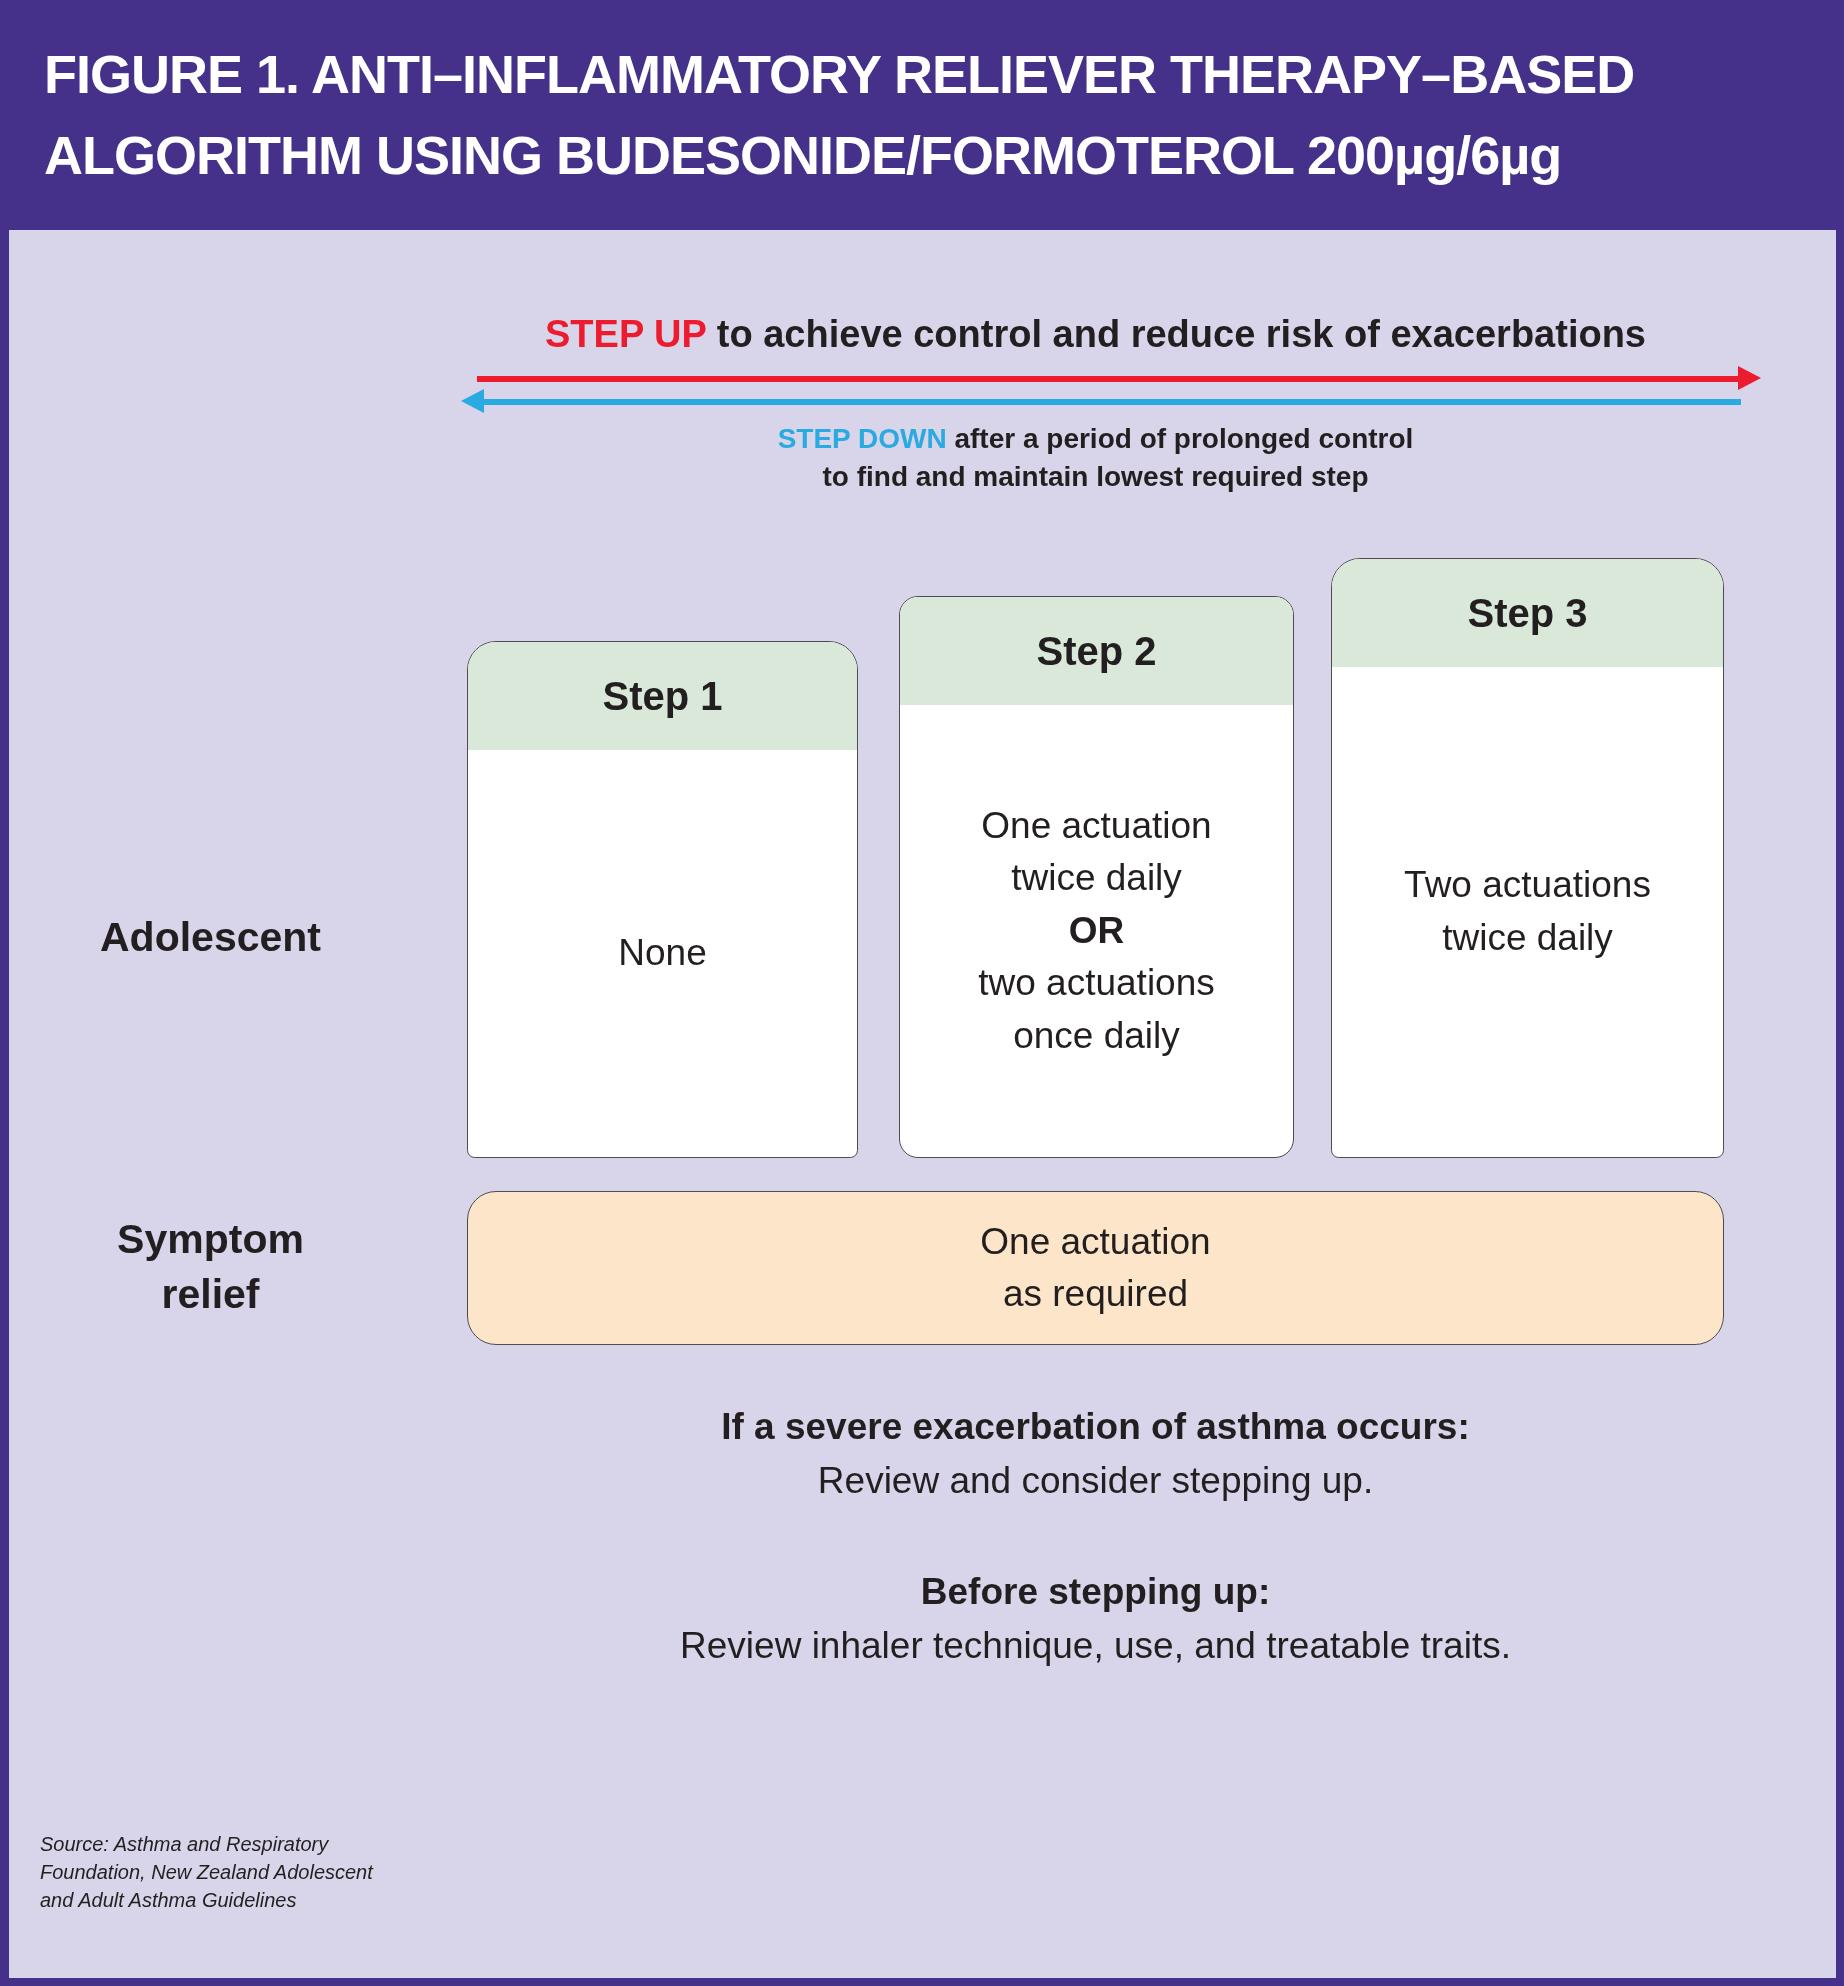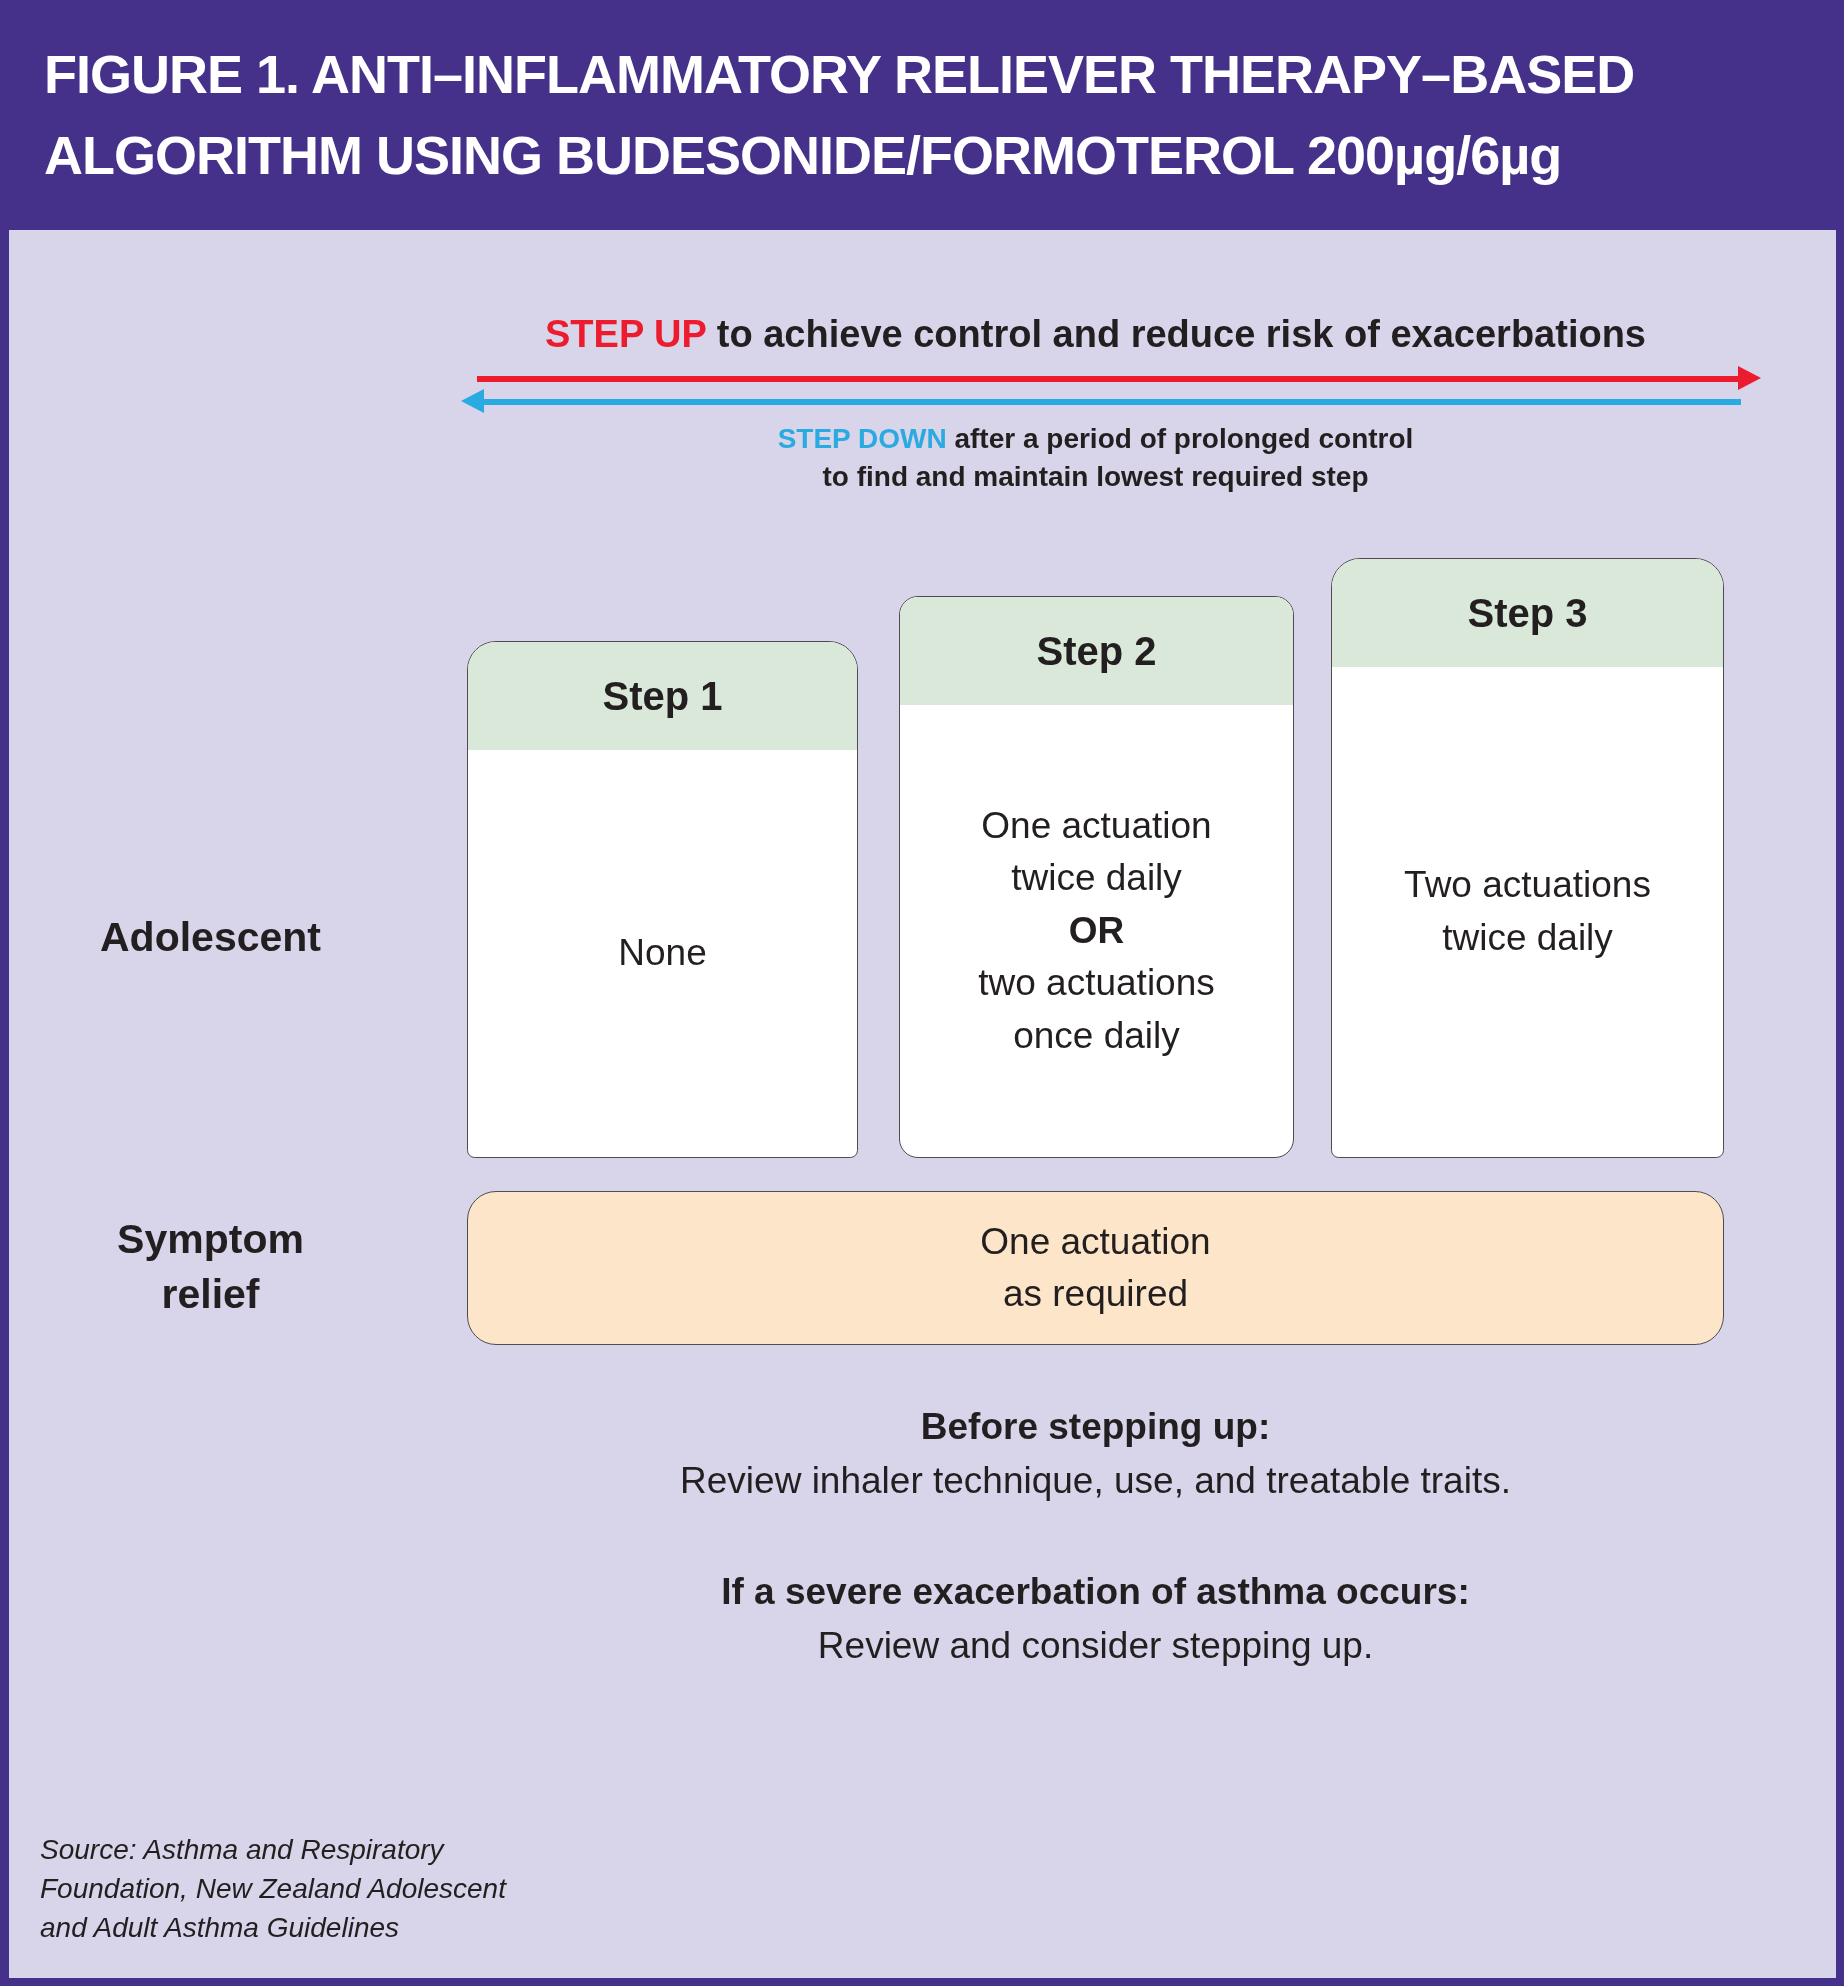--- a/index.html
+++ b/index.html
@@ -84,21 +84,21 @@
     display:flex; flex-direction:column; align-items:center; justify-content:center;
     font-size:37px; line-height:1.4; text-align:center;
   }
 
   
   .notes { left:362px; top:1391px; width:1449px; text-align:center; font-size:37px; line-height:1.45; }
   .note { margin-bottom:58px; }
   .note-heading { font-weight:bold; }
 
   
-  .source { left:31px; top:1821px; font-size:28px; font-style:italic; line-height:1.4; }
+  .source { left:31px; top:1821px; font-size:20px; font-style:italic; line-height:1.4; }
 </style>
 </head>
 <body>
 
 <div class="figure">
 
   <header class="title-band">
     <div>FIGURE 1. ANTI–INFLAMMATORY RELIEVER THERAPY–BASED</div>
     <div>ALGORITHM USING BUDESONIDE/FORMOTEROL 200µg/6µg</div>
   </header>
@@ -148,26 +148,26 @@
     <div>relief</div>
   </div>
 
   <div class="abs relief-bar">
     <div>One actuation</div>
     <div>as required</div>
   </div>
 
   <div class="abs notes">
     <div class="note">
+      <div class="note-heading">If a severe exacerbation of asthma occurs:</div>
+      <div>Review and consider stepping up.</div>
+    </div>
+    <div class="note">
       <div class="note-heading">Before stepping up:</div>
       <div>Review inhaler technique, use, and treatable traits.</div>
-    </div>
-    <div class="note">
-      <div class="note-heading">If a severe exacerbation of asthma occurs:</div>
-      <div>Review and consider stepping up.</div>
     </div>
   </div>
 
   <div class="abs source">
     <div>Source: Asthma and Respiratory</div>
     <div>Foundation, New Zealand Adolescent</div>
     <div>and Adult Asthma Guidelines</div>
   </div>
 
 </div>

